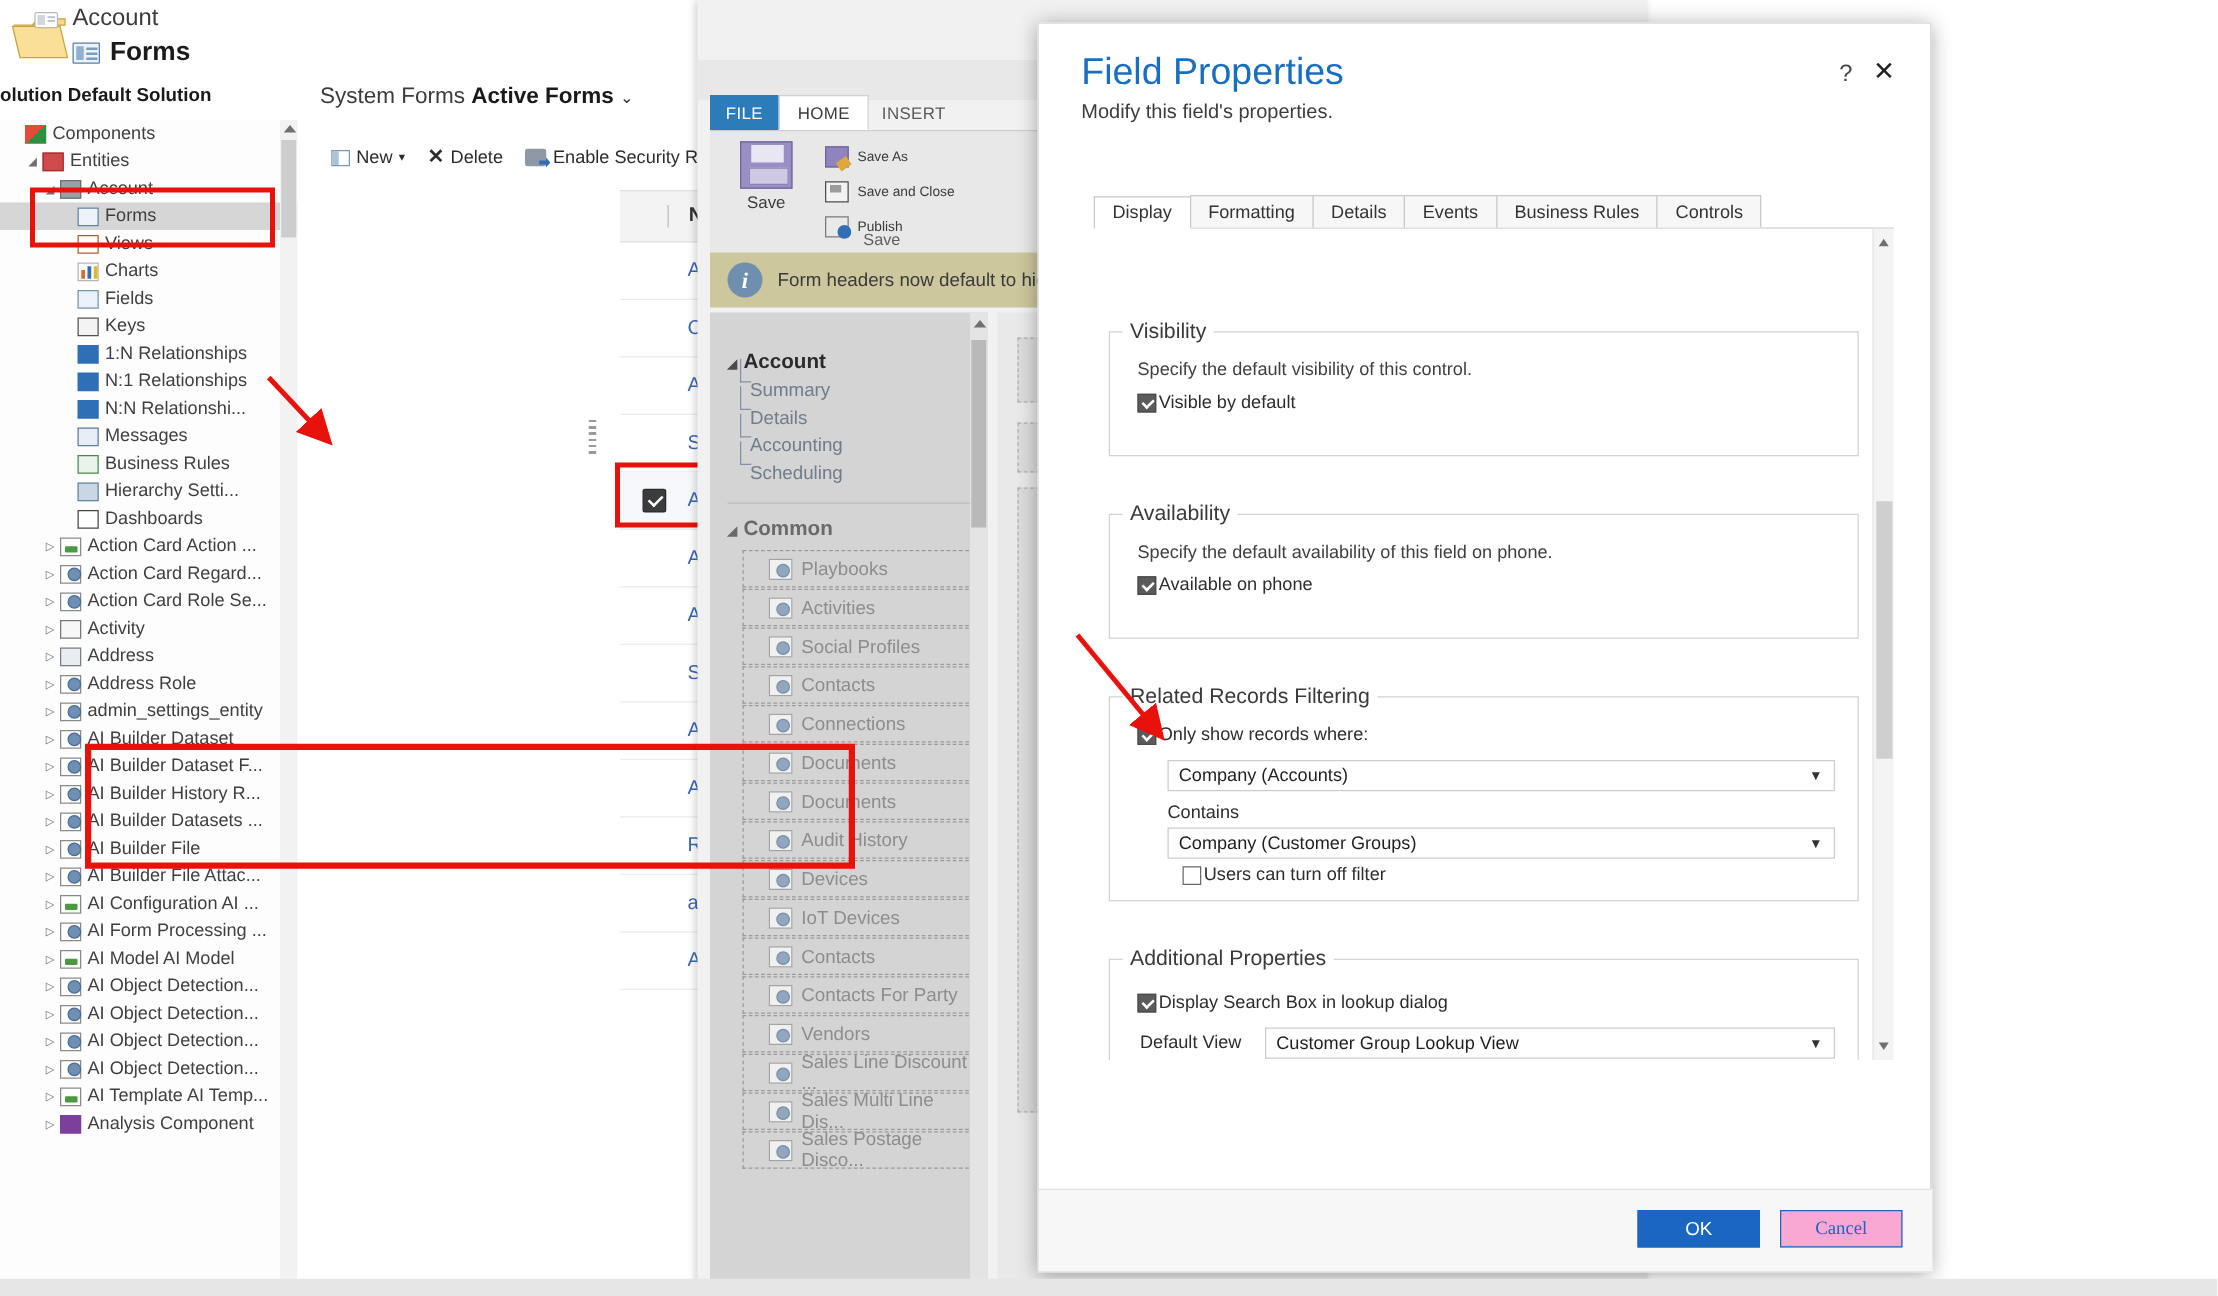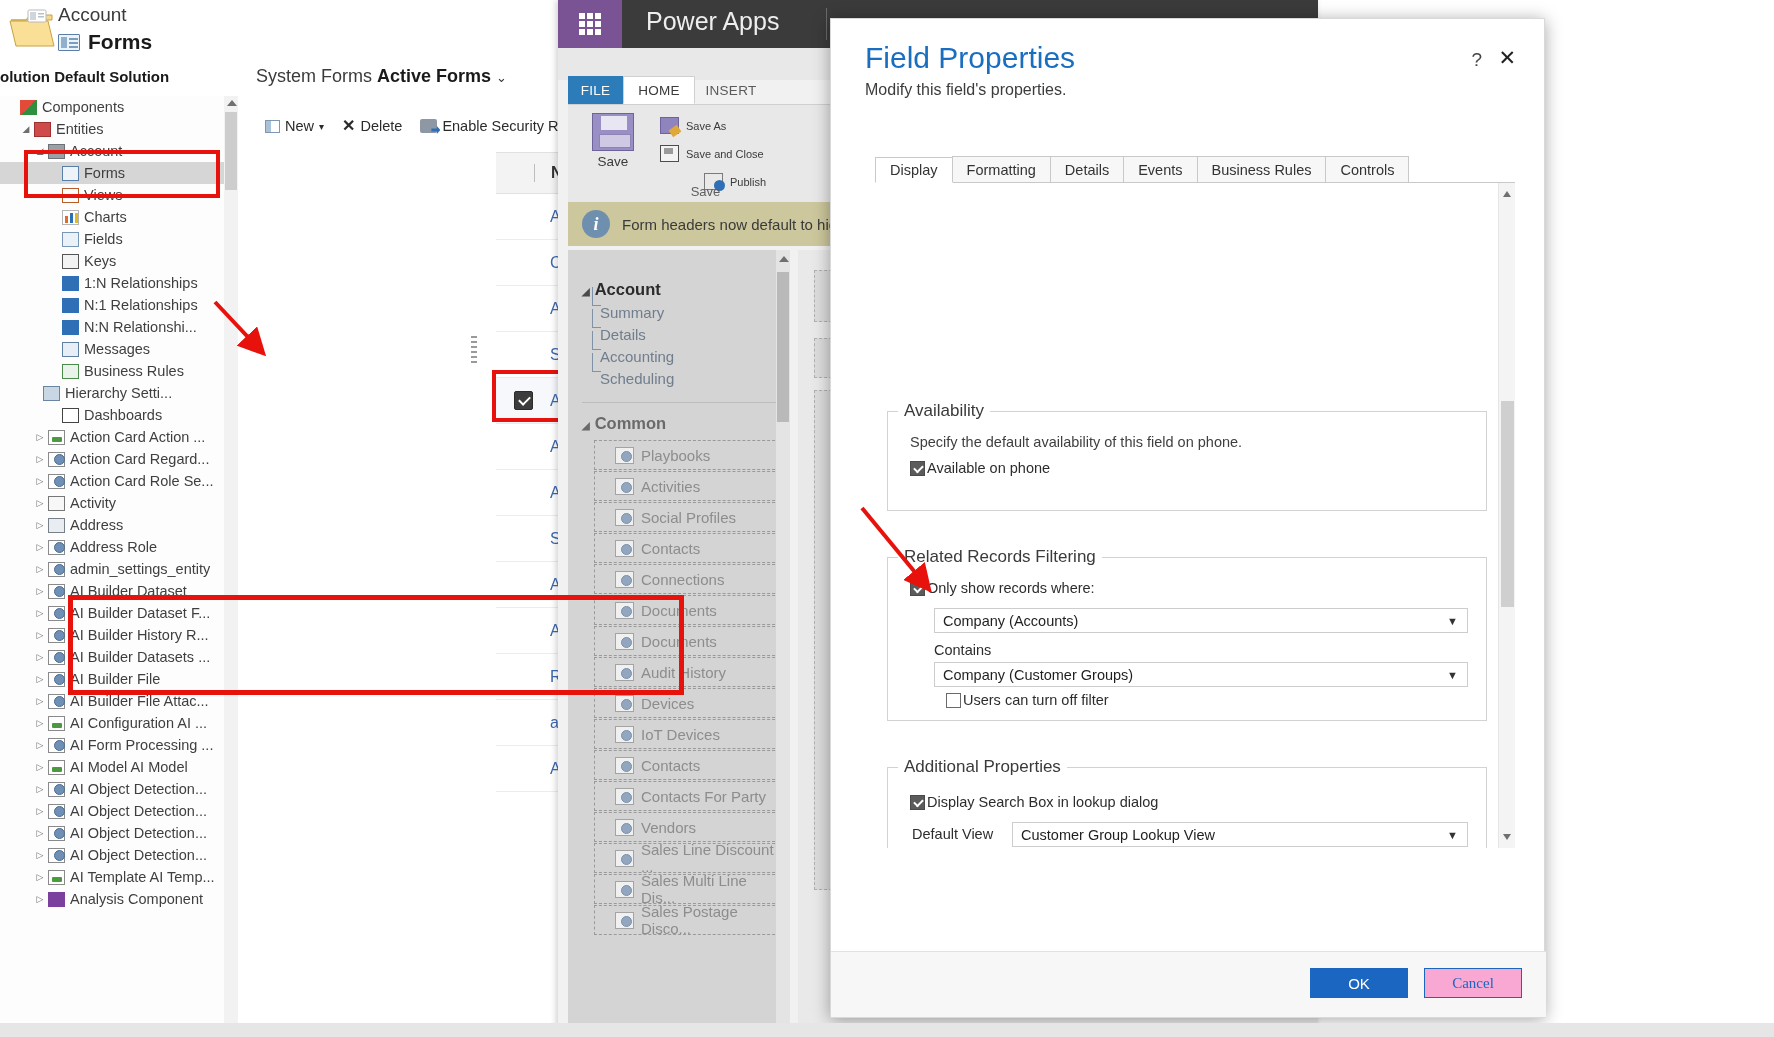--- a/index.html
+++ b/index.html
@@ -384,21 +384,21 @@
         <div class="tree-row" style="padding-left: 46px;">
           <span class="tw"></span>
           <span class="ico ico-msg"></span>
           <span>Messages</span>
         </div>
         <div class="tree-row" style="padding-left: 46px;">
           <span class="tw"></span>
           <span class="ico ico-brule"></span>
           <span>Business Rules</span>
         </div>
-        <div class="tree-row" style="padding-left: 27px; align-items: center;">
+        <div class="tree-row" style="padding-left: 46px; align-items: center;">
           <span class="tw"></span>
           <span class="ico ico-hier"></span>
           <span>Hierarchy Setti...</span>
         </div>
         <div class="tree-row" style="padding-left: 46px;">
           <span class="tw"></span>
           <span class="ico ico-dash"></span>
           <span>Dashboards</span>
         </div>
         <div class="tree-row" style="padding-left: 32px;">
@@ -605,37 +605,20 @@
           <div class="cb-cell"></div>
           <div class="nm">App for Outlook Account Quic...</div>
         </div>
       </div>
     <div class="drag-dots"></div>
     <div class="hl-row"></div>
   </div>
 </div>
 
 <div id="formeditor">
-  <div class="pa-topbar">
-    <div class="pa-waffle">
-      <div class="waffle-grid">
-          <i></i>
-          <i></i>
-          <i></i>
-          <i></i>
-          <i></i>
-          <i></i>
-          <i></i>
-          <i></i>
-          <i></i>
-        </div>
-    </div>
-    <div class="pa-title">Power Apps</div>
-    <div class="pa-divider"></div>
-  </div>
 
   <div class="pa-ribbonbar"></div>
 
   <div class="pa-tabs">
     <div class="pa-tab file">FILE</div>
     <div class="pa-tab home">HOME</div>
     <div class="pa-tab insert">INSERT</div>
   </div>
 
   <div class="pa-ribbon">
@@ -645,21 +628,21 @@
         <div class="t">Save</div>
       </div>
       <div class="rb-cmd" style="left:92px; top:12px;">
         <span class="mini-ico mi-saveas"></span>
         <span>Save As</span>
       </div>
       <div class="rb-cmd" style="left:92px; top:40px;">
         <span class="mini-ico mi-saveclose"></span>
         <span>Save and Close</span>
       </div>
-      <div class="rb-cmd" style="left:92px; top:68px;margin-left:44px;">
+      <div class="rb-cmd" style="left:92px; top:68px;">
         <span class="mini-ico mi-publish"></span>
         <span>Publish</span>
       </div>
       <div class="g-label">Save</div>
     </div>
     <div class="rb-group" style="left:276px; width:474px; border-right:none;">
       <div class="changeprops">
         <div class="cp-doc"></div>
         <div class="t">
           <span>Change</span><br>
@@ -786,20 +769,28 @@
       <div class="fp-tab">Formatting</div>
       <div class="fp-tab">Details</div>
       <div class="fp-tab">Events</div>
       <div class="fp-tab">Business Rules</div>
       <div class="fp-tab">Controls</div>
     </div>
 
   <div class="fp-body">
 
 
+    <div class="fieldset" style="top:82px; height:100px;">
+      <div class="fs-legend">Visibility</div>
+      <div class="fs-desc" style="left:22px; top:22px;">Specify the default visibility of this control.</div>
+      <div class="cbrow" style="left:22px; top:48px;">
+        <span class="chk on"></span>
+        <span>Visible by default</span>
+      </div>
+    </div>
 
     <div class="fieldset" style="top:228px; height:100px;">
       <div class="fs-legend">Availability</div>
       <div class="fs-desc" style="left:22px; top:22px;">Specify the default availability of this field on phone.</div>
       <div class="cbrow" style="left:22px; top:48px;">
         <span class="chk on"></span>
         <span>Available on phone</span>
       </div>
     </div>
 

